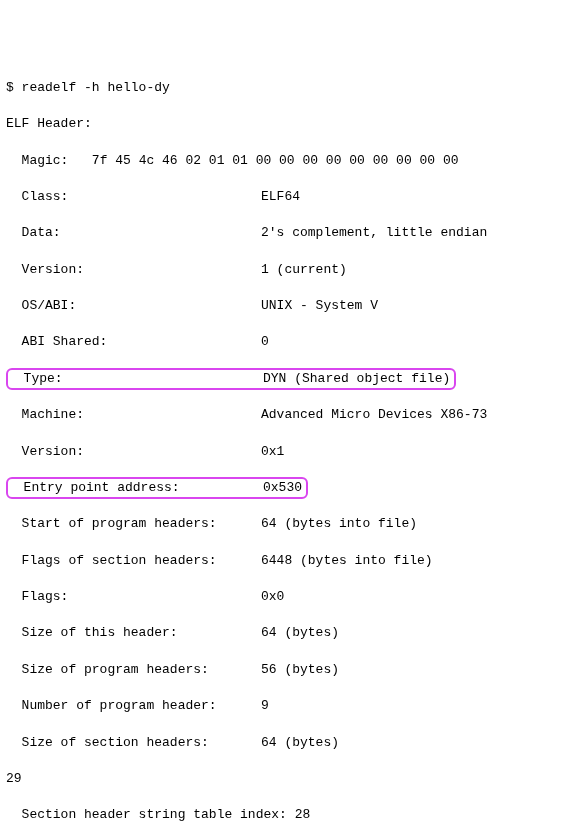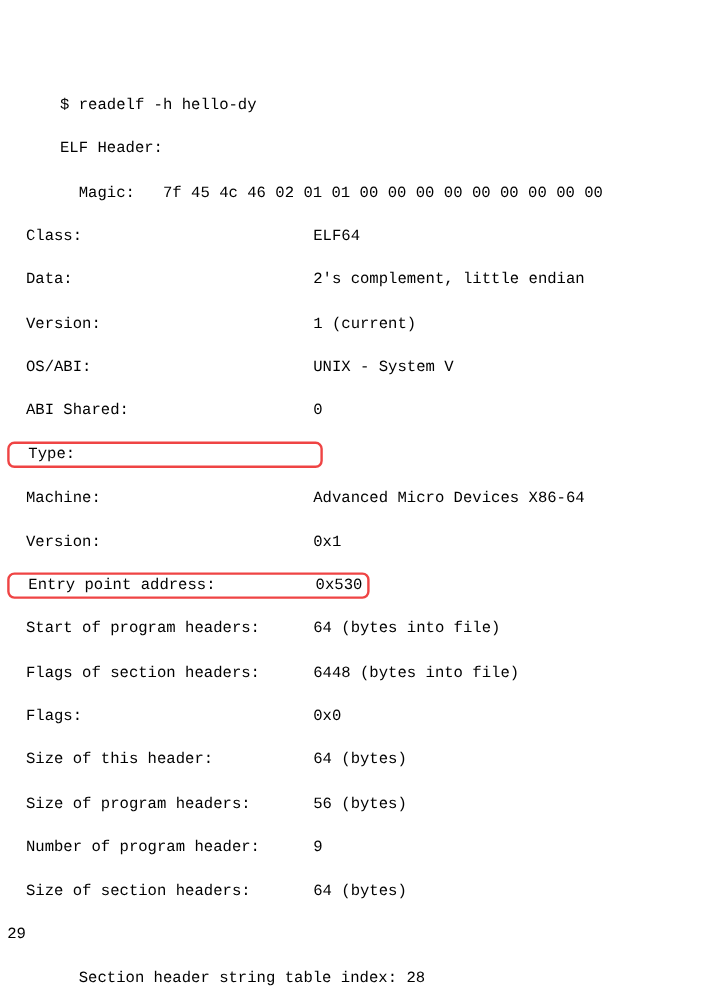--- a/index.html
+++ b/index.html
@@ -5,41 +5,41 @@
   body {
     margin: 0;
     padding: 6px;
     font-family: Menlo, Monaco, Consolas, "Courier New", monospace;
     font-size: 13px;
     line-height: 1.4;
     color: #000;
     background: #fff;
     white-space: pre;
   }
-  .line { white-space: pre; margin-left: 44px; }
+  .line { white-space: pre; }
   .row { display: flex; }
   .cell-l { width: 255px; white-space: pre; }
   .cell-r { white-space: pre; text-align: center; }
-  .hl-row { border: 2px solid #ef4444; border-radius: 6px; display: flex; width: fit-content; margin: -2px 0; padding: 0 4px 0 0;}
+  .hl-row { border: 2px solid #d946ef; border-radius: 6px; display: flex; width: fit-content; margin: -2px 0; padding: 0 4px 0 0;}
 </style>
 </head>
 <body>
 
 
 
 <div class="line">$ readelf -h hello-dy</div>
 <div class="line">ELF Header:</div>
 <div class="line"><span>  Magic:   </span><span>7f 45 4c 46 02 01 01 00 00 00 00 00 00 00 00 00 </span></div>
 <div class="row"><span class="cell-l">  Class:</span><span class="cell-r">ELF64</span></div>
 <div class="row"><span class="cell-l">  Data:</span><span class="cell-r">2's complement, little endian</span></div>
 <div class="row"><span class="cell-l">  Version:</span><span class="cell-r">1 (current)</span></div>
 <div class="row"><span class="cell-l">  OS/ABI:</span><span class="cell-r">UNIX - System V</span></div>
 <div class="row"><span class="cell-l">  ABI Shared:</span><span class="cell-r">0</span></div>
-<div class="hl-row"><span class="cell-l">  Type:</span></div>
-<div class="row"><span class="cell-l">  Machine:</span><span class="cell-r">Advanced Micro Devices X86-64</span></div>
+<div class="hl-row"><span class="cell-l">  Type:</span><span class="cell-r">DYN (Shared object file)</span></div>
+<div class="row"><span class="cell-l">  Machine:</span><span class="cell-r">Advanced Micro Devices X86-73</span></div>
 <div class="row"><span class="cell-l">  Version:</span><span class="cell-r">0x1</span></div>
 <div class="hl-row"><span class="cell-l">  Entry point address:</span><span class="cell-r">0x530</span></div>
 <div class="row"><span class="cell-l">  Start of program headers:</span><span class="cell-r">64 (bytes into file)</span></div>
 <div class="row"><span class="cell-l">  Flags of section headers:</span><span class="cell-r">6448 (bytes into file)</span></div>
 <div class="row"><span class="cell-l">  Flags:</span><span class="cell-r">0x0</span></div>
 <div class="row"><span class="cell-l">  Size of this header:</span><span class="cell-r">64 (bytes)</span></div>
 <div class="row"><span class="cell-l">  Size of program headers:</span><span class="cell-r">56 (bytes)</span></div>
 <div class="row"><span class="cell-l">  Number of program header:</span><span class="cell-r">9</span></div>
 <div class="row"><span class="cell-l">  Size of section headers:</span><span class="cell-r">64 (bytes)</span></div>
 <div class="row"><span class="cell-r">29</span></div>

